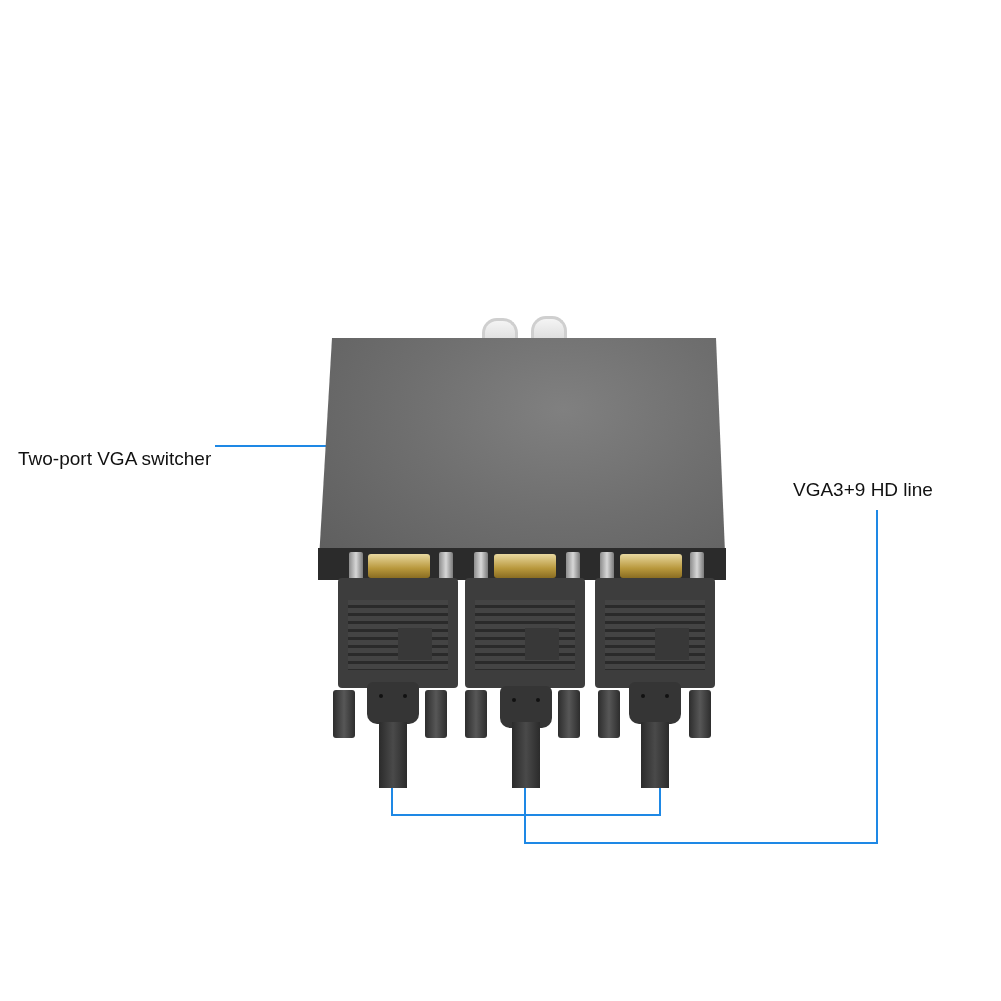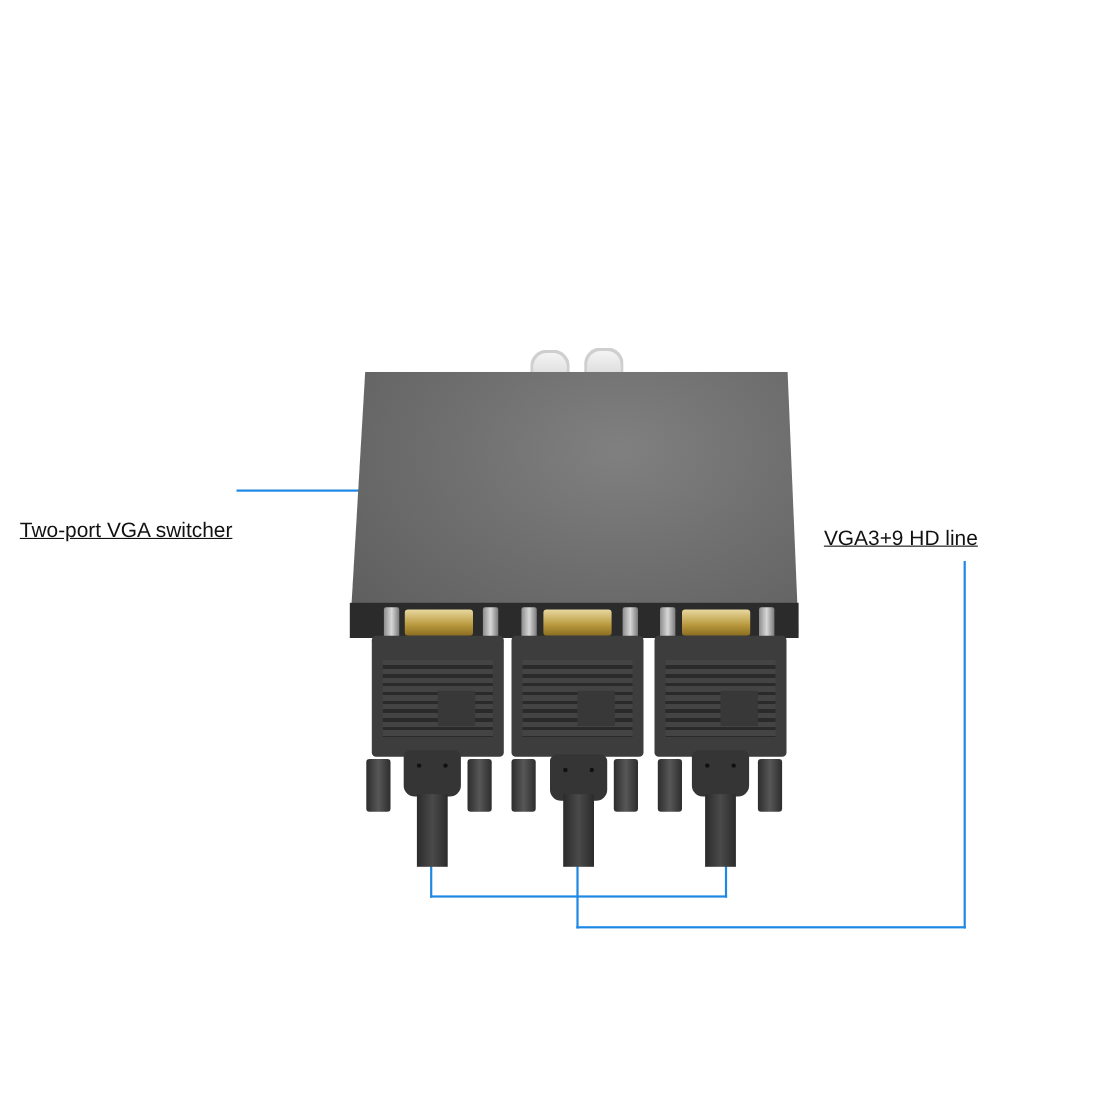--- a/index.html
+++ b/index.html
@@ -20,22 +20,22 @@
   .conn .pad{position:absolute;width:34px;height:32px;top:50px;left:60px;background:#383838;}
   .thumb{position:absolute;top:690px;width:22px;height:48px;background:linear-gradient(90deg,#2d2d2d,#575757,#2d2d2d);border-radius:3px;}
   .strain{position:absolute;top:682px;width:52px;height:42px;background:#353535;border-radius:6px 6px 10px 10px;}
   .strain::before,.strain::after{content:"";position:absolute;top:12px;width:4px;height:4px;border-radius:2px;background:#111;}
   .strain::before{left:12px;} .strain::after{right:12px;}
   .cable{position:absolute;top:722px;width:28px;height:66px;background:linear-gradient(90deg,#2b2b2b,#4a4a4a,#2b2b2b);}
 </style>
 </head>
 <body>
 
-<div class="label" style="left:18px;top:472px;text-decoration:underline;">Two-port VGA switcher</div>
-<div class="label" style="left:749px;top:479px;text-decoration:underline;">VGA3+9 HD line</div>
+<div class="label" style="left:18px;top:448px;">Two-port VGA switcher</div>
+<div class="label" style="left:793px;top:479px;">VGA3+9 HD line</div>
 
 <div class="line" style="left:215px;top:445px;width:112px;height:2px;"></div>
 <div class="line" style="left:876px;top:510px;width:2px;height:334px;"></div>
 <div class="line" style="left:524px;top:842px;width:354px;height:2px;"></div>
 <div class="line" style="left:391px;top:814px;width:270px;height:2px;"></div>
 <div class="line" style="left:391px;top:786px;width:2px;height:30px;"></div>
 <div class="line" style="left:524px;top:786px;width:2px;height:58px;"></div>
 <div class="line" style="left:659px;top:786px;width:2px;height:30px;"></div>
 
 <div>

